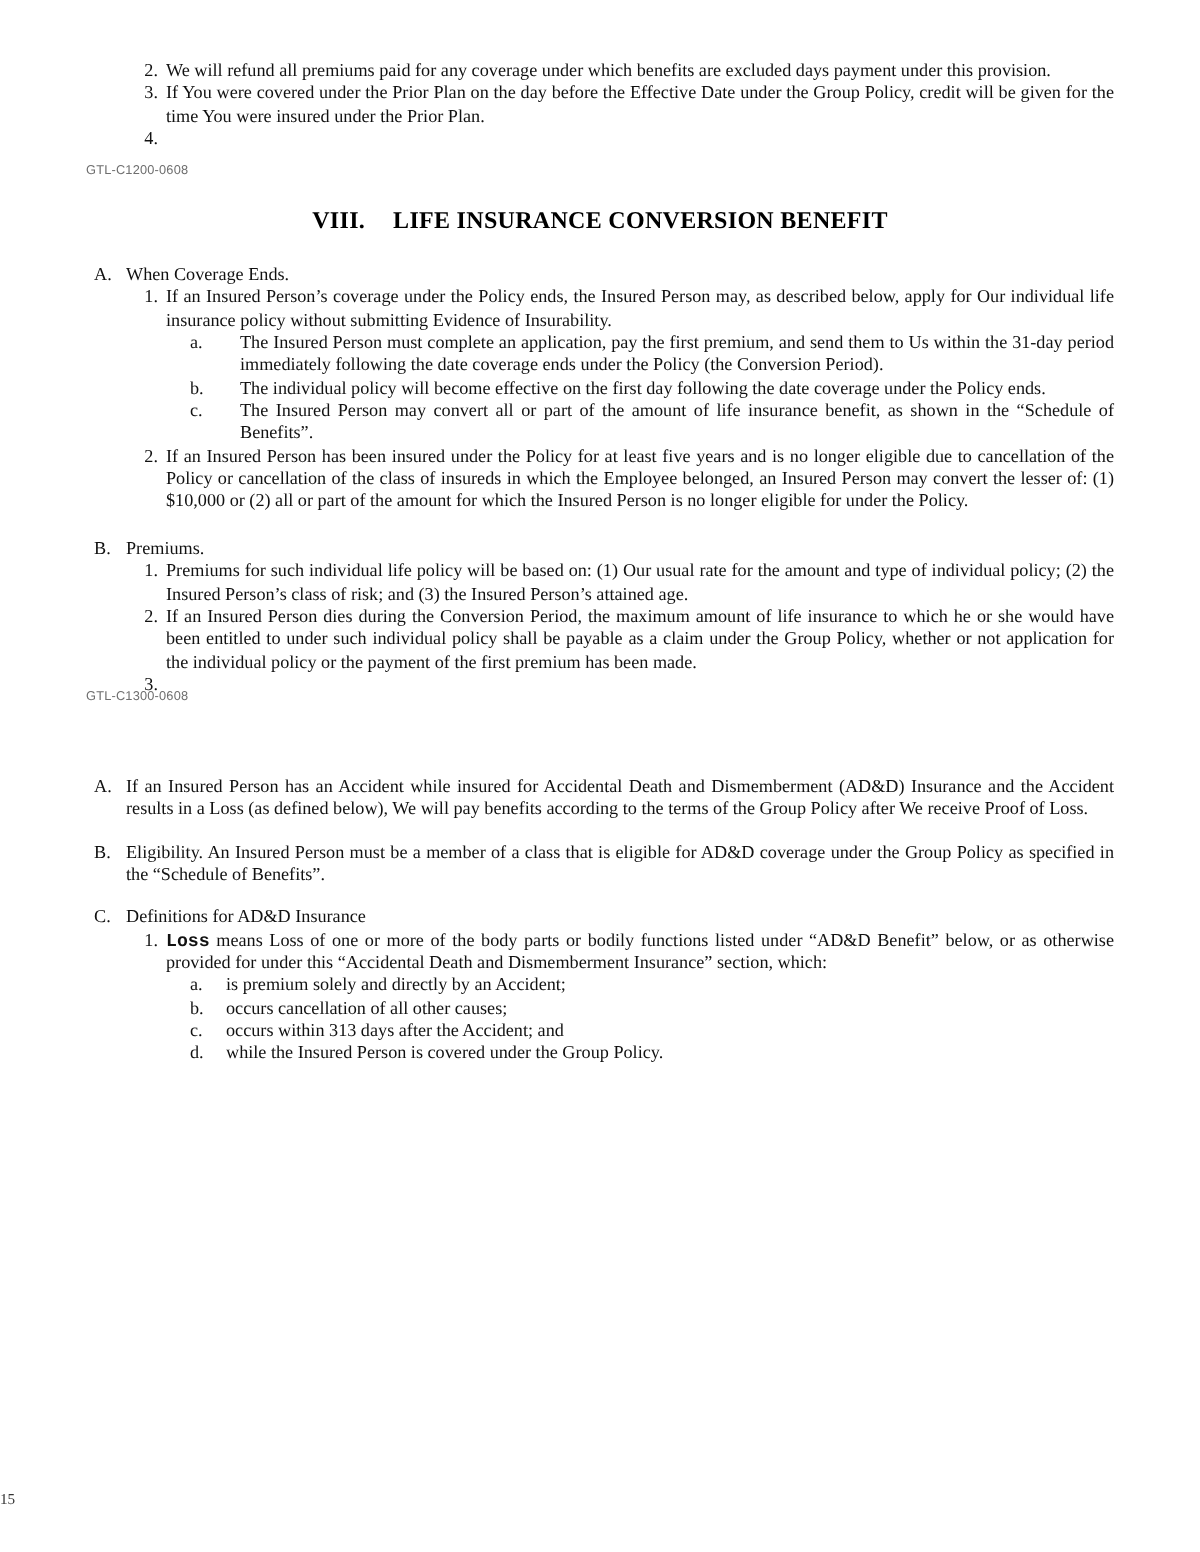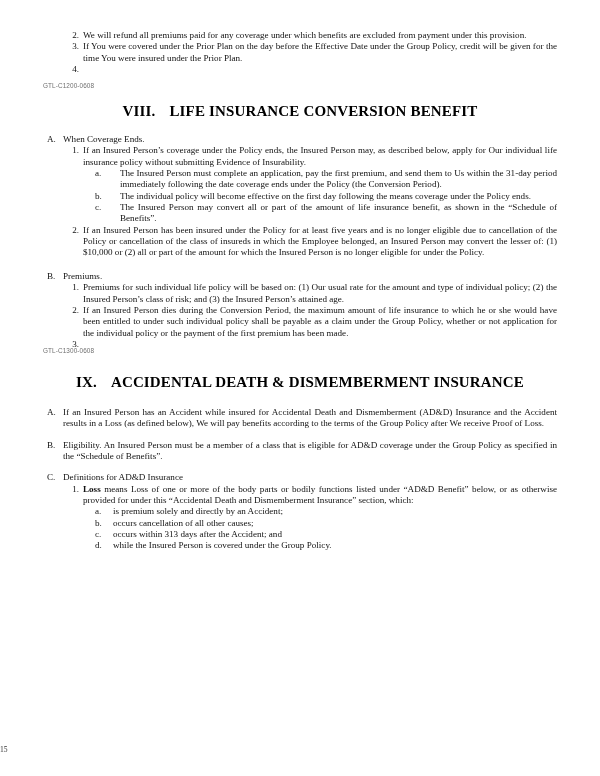--- a/index.html
+++ b/index.html
@@ -52,21 +52,21 @@
   .lvl-alpha > .marker { width: 15px; }
 
   .lvl-alpha-tight { margin-left: 52px; padding-left: 18px; }
   .lvl-alpha-tight > .marker { width: 14px; }
 
   .lvl-topnum { margin-left: 22px; padding-left: 18px; }
   .lvl-topnum > .marker { width: 14px; text-align: right; }
 
   
   .section-heading {
-    font-size: 15px;
+    font-size: 12px;
     font-weight: bold;
     text-align: center;
     letter-spacing: 0.15px;
     margin: 0;
     color: #000;
   }
   .section-heading .numeral {
     display: inline-block;
     margin-right: 14px;
   }
@@ -91,31 +91,31 @@
     color: #333;
   }
   .sp-8  { height: 8px; }
   .sp-10 { height: 10px; }
   .sp-12 { height: 12px; }
   .sp-14 { height: 14px; }
   .sp-16 { height: 16px; }
   .sp-18 { height: 18px; }
   .sp-20 { height: 20px; }
 
-  b, .bold { font-weight: bold; }
+  b, .bold { font-weight: bold; font-family: Liberation Mono, monospace; }
 </style>
 </head>
 <body>
 
 <div class="page">
 
   <div>
     <p class="para lvl-topnum">
       <span class="marker">2.</span>
-      <span>We will refund all premiums paid for any coverage under which benefits are excluded from payment under this provision.</span>
+      <span>We will refund all premiums paid for any coverage under which benefits are excluded days payment under this provision.</span>
     </p>
     <p class="para lvl-topnum">
       <span class="marker">3.</span>
       <span>If You were covered under the Prior Plan on the day before the Effective Date under the Group Policy, credit will be given for the time You were insured under the Prior Plan.</span>
     </p>
     <p class="para lvl-topnum">
       <span class="marker">4.</span>
     </p>
   </div>
 
@@ -140,21 +140,21 @@
     <span class="marker">1.</span>
     <span>If an Insured Person’s coverage under the Policy ends, the Insured Person may, as described below, apply for Our individual life insurance policy without submitting Evidence of Insurability.</span>
   </p>
 
   <p class="para lvl-alpha">
     <span class="marker">a.</span>
     <span>The Insured Person must complete an application, pay the first premium, and send them to Us within the 31-day period immediately following the date coverage ends under the Policy (the Conversion Period).</span>
   </p>
   <p class="para lvl-alpha">
     <span class="marker">b.</span>
-    <span>The individual policy will become effective on the first day following the means coverage under the Policy ends.</span>
+    <span>The individual policy will become effective on the first day following the date coverage under the Policy ends.</span>
   </p>
   <p class="para lvl-alpha">
     <span class="marker">c.</span>
     <span>The Insured Person may convert all or part of the amount of life insurance benefit, as shown in the “Schedule of Benefits”.</span>
   </p>
 
   <p class="para lvl-num">
     <span class="marker">2.</span>
     <span>If an Insured Person has been insured under the Policy for at least five years and is no longer eligible due to cancellation of the Policy or cancellation of the class of insureds in which the Employee belonged, an Insured Person may convert the lesser of: (1) $10,000 or (2) all or part of the amount for which the Insured Person is no longer eligible for under the Policy.</span>
   </p>
@@ -177,23 +177,20 @@
   <p class="para lvl-num">
     <span class="marker">3.</span>
   </p>
 
   <div class="sp-8"></div>
 
   <p class="form-code">GTL-C1300-0608</p>
 
   <div class="sp-20"></div>
 
-  <p class="section-heading">
-    <span class="numeral">IX.</span><span>ACCIDENTAL DEATH &amp; DISMEMBERMENT INSURANCE</span>
-  </p>
 
   <div class="sp-16"></div>
 
   <p class="para lvl-A">
     <span class="marker">A.</span>
     <span>If an Insured Person has an Accident while insured for Accidental Death and Dismemberment (AD&amp;D) Insurance and the Accident results in a Loss (as defined below), We will pay benefits according to the terms of the Group Policy after We receive Proof of Loss.</span>
   </p>
 
   <div class="sp-10"></div>
 

